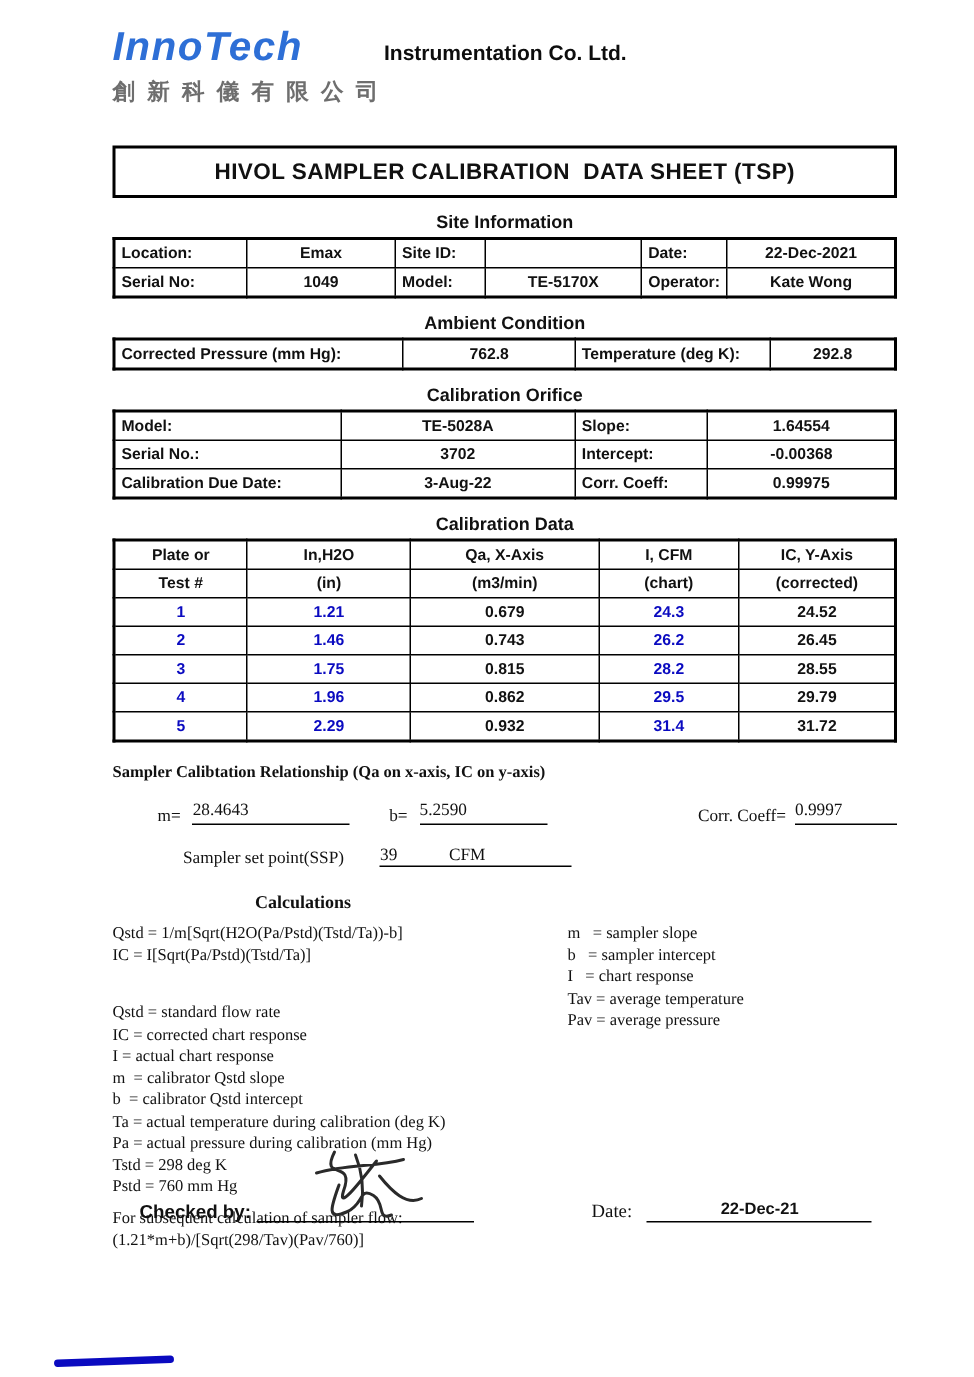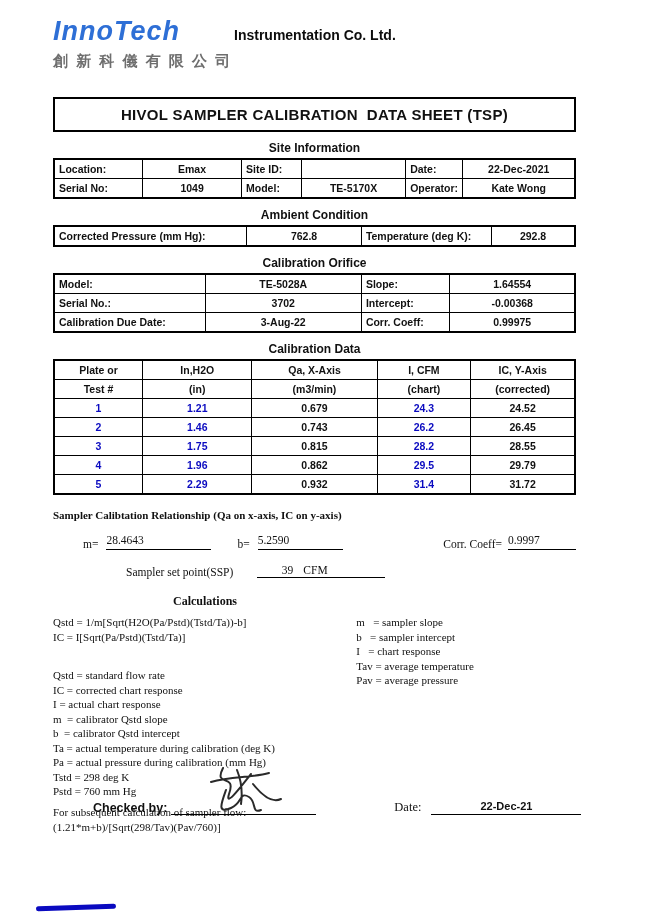--- a/index.html
+++ b/index.html
@@ -1,19 +1,19 @@
 <!DOCTYPE html>
 <html style="--data-blue: #0a0ac0; --logo-blue: #2e6fd6; --cn-gray: #6e6e6e;"><head>
 <meta charset="utf-8">
 <style>
   * { margin:0; padding:0; box-sizing:border-box; }
   html,body { background:#ffffff; }
   body { font-family:"Liberation Sans", sans-serif; color:#111; }
   .page { position:relative; width:649px; height:918px; background:#fff; overflow:hidden; }
-  .content { position:absolute; left:53px; top:0; width:523px; }
+  .content { position:absolute; left:75px; top:0; width:523px; }
 
   
   .letterhead { padding-top:16px; }
   .logo-row { display:flex; align-items:baseline; }
   .logo { font-style:italic; font-weight:bold; font-size:27px; letter-spacing:1px; color:var(--logo-blue); }
   .company-en { font-size:14px; font-weight:bold; margin-left:10px; color:#0d0d0d;padding-left:44px; }
   .company-cn { margin-top:5px; font-size:15px; font-weight:bold; letter-spacing:2px; color:var(--cn-gray); }
 
   
   .title-box { margin-top:26px; border:2px solid #000; text-align:center; font-weight:bold;
@@ -51,27 +51,27 @@
   .rel-heading { font-weight:bold; font-size:11px; }
   .rel-line { display:flex; align-items:flex-end; margin-top:13px; }
   .u { display:inline-block; border-bottom:1px solid #000; text-align:left; padding-bottom:3px; }
   .m-val { width:105px; margin-left:8px; }
   .b-lbl { margin-left:26px; }
   .b-val { width:85px; margin-left:8px; }
   .corr-lbl { margin-left:auto; }
   .corr-val { width:68px; margin-left:6px; }
   .m-lbl { margin-left:30px; }
   .ssp-line { display:flex; align-items:flex-end; margin-top:14px; }
-  .ssp-lbl { margin-left:73px; }
+  .ssp-lbl { margin-left:47px; }
   .ssp-u { display:inline-flex; border-bottom:1px solid #000; width:128px; margin-left:24px; padding-bottom:1px; }
-  .ssp-u .v { width:36px; text-align:right; }
+  .ssp-u .v { width:36px; text-align:left; }
   .ssp-u .unit { margin-left:10px; }
 
   
-  .calc-heading { font-family:"Liberation Serif", serif; font-weight:bold; font-size:12px; margin:16px 0 6px 120px; }
+  .calc-heading { font-family:"Liberation Serif", serif; font-weight:bold; font-size:12px; margin:16px 0 6px 95px; }
   .calc-cols { display:flex; font-family:"Liberation Serif", serif; font-size:11px; }
   .calc-left { width:58%; }
   .calc-right { width:42%; }
   .line { line-height:14.5px; white-space:pre; }
   .formulas { margin-bottom:24px; }
   .footnotes { margin-top:6px; }
   .footnotes .line { line-height:15px; }
 
   
   .footer { position:absolute; left:63px; top:800px; width:523px; display:flex; align-items:flex-end; }

